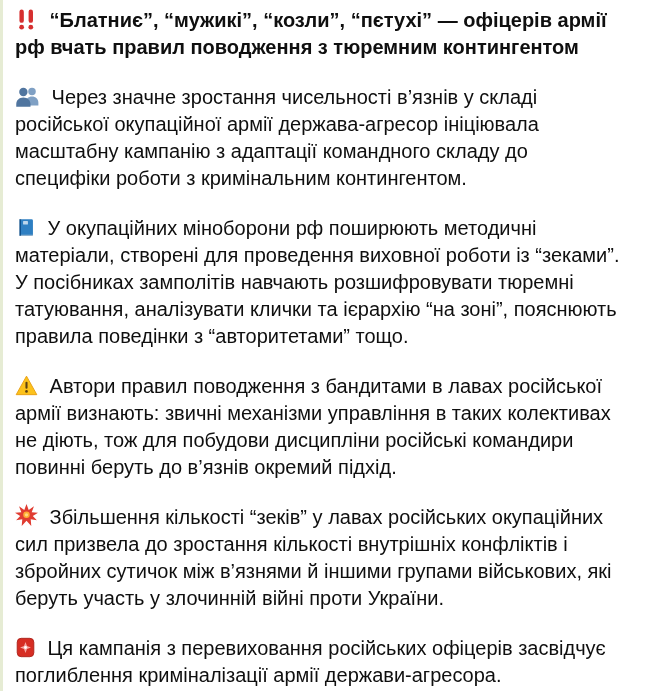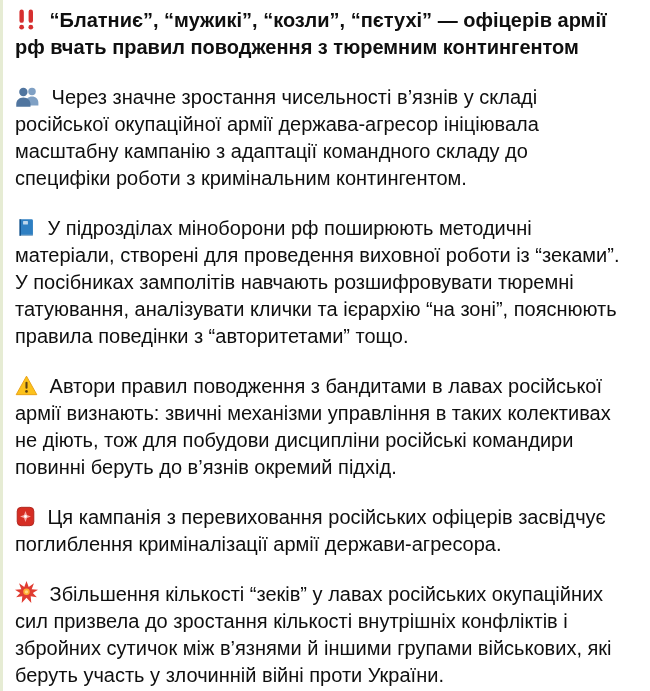--- a/index.html
+++ b/index.html
@@ -87,45 +87,45 @@
       <span>Через значне зростання чисельності в’язнів у складі російської окупаційної армії держава-агресор ініціювала масштабну кампанію з адаптації командного складу до специфіки роботи з кримінальним контингентом.</span>
     </div>
 
     <div class="para">
       <span class="emj"><svg width="21" height="21" viewBox="0 0 24 24">
             <path d="M5 2.5h2.5v19H5z" fill="#0d4f8b"></path>
             <rect x="6.8" y="2.5" width="13.7" height="19" rx="1.6" fill="#2e7fc2"></rect>
             <rect x="9.2" y="4.6" width="5.6" height="4" rx="0.6" fill="#bcd6ec"></rect>
             <path d="M6.8 21.5h13.7v-1.2H6.8z" fill="#9bb6cd"></path>
           </svg></span>
-      <span>У підрозділах міноборони рф поширюють методичні матеріали, створені для проведення виховної роботи із “зеками”. У посібниках замполітів навчають розшифровувати тюремні татуювання, аналізувати клички та ієрархію “на зоні”, пояснюють правила поведінки з “авторитетами” тощо.</span>
+      <span>У окупаційних міноборони рф поширюють методичні матеріали, створені для проведення виховної роботи із “зеками”. У посібниках замполітів навчають розшифровувати тюремні татуювання, аналізувати клички та ієрархію “на зоні”, пояснюють правила поведінки з “авторитетами” тощо.</span>
     </div>
 
     <div class="para">
       <span class="emj"><svg width="23" height="21" viewBox="0 0 24 22">
             <path d="M12 1.2 22.8 20.6H1.2Z" fill="#fcc21b" stroke="#e8a013" stroke-width="1" stroke-linejoin="round"></path>
             <rect x="10.9" y="7" width="2.2" height="7.4" rx="1.1" fill="#5c4012"></rect>
             <circle cx="12" cy="17.2" r="1.4" fill="#5c4012"></circle>
           </svg></span>
       <span>Автори правил поводження з бандитами в лавах російської армії визнають: звичні механізми управління в таких колективах не діють, тож для побудови дисципліни російські командири повинні беруть до в’язнів окремий підхід.</span>
     </div>
 
     <div class="para">
+      <span class="emj"><svg width="23" height="23" viewBox="0 0 24 24">
+            <polygon points="12,0 14.3,6.2 19.8,2.4 17.4,8.6 24,9 18.6,12.4 22.8,17 16.4,15.8 17,23 12,17.4 7,23 7.6,15.8 1.2,17 5.4,12.4 0,9 6.6,8.6 4.2,2.4 9.7,6.2" fill="#e03c31"></polygon>
+            <circle cx="12" cy="11.3" r="3.4" fill="#ffac33"></circle>
+            <circle cx="12" cy="11.3" r="1.7" fill="#ffd983"></circle>
+          </svg></span>
+      <span>Збільшення кількості “зеків” у лавах російських окупаційних сил призвела до зростання кількості внутрішніх конфліктів і збройних сутичок між в’язнями й іншими групами військових, які беруть участь у злочинній війні проти України.</span>
+    </div>
+
+    <div class="para">
       <span class="emj"><svg width="21" height="21" viewBox="0 0 24 24">
             <rect x="2.5" y="1.5" width="19" height="21" rx="4.5" fill="#d62d23"></rect>
             <rect x="2.5" y="1.5" width="19" height="21" rx="4.5" fill="none" stroke="#a91f17" stroke-width="1"></rect>
             <path d="M12 5.8l1.7 4.5 4.5 1.7-4.5 1.7L12 18.2l-1.7-4.5-4.5-1.7 4.5-1.7z" fill="#f4a9a4"></path>
             <circle cx="12" cy="12" r="1.6" fill="#ffffff"></circle>
           </svg></span>
       <span>Ця кампанія з перевиховання російських офіцерів засвідчує поглиблення криміналізації армії держави-агресора.</span>
     </div>
 
-    <div class="para">
-      <span class="emj"><svg width="23" height="23" viewBox="0 0 24 24">
-            <polygon points="12,0 14.3,6.2 19.8,2.4 17.4,8.6 24,9 18.6,12.4 22.8,17 16.4,15.8 17,23 12,17.4 7,23 7.6,15.8 1.2,17 5.4,12.4 0,9 6.6,8.6 4.2,2.4 9.7,6.2" fill="#e03c31"></polygon>
-            <circle cx="12" cy="11.3" r="3.4" fill="#ffac33"></circle>
-            <circle cx="12" cy="11.3" r="1.7" fill="#ffd983"></circle>
-          </svg></span>
-      <span>Збільшення кількості “зеків” у лавах російських окупаційних сил призвела до зростання кількості внутрішніх конфліктів і збройних сутичок між в’язнями й іншими групами військових, які беруть участь у злочинній війні проти України.</span>
-    </div>
-
   </div>
 </div>
 
 </body></html>

